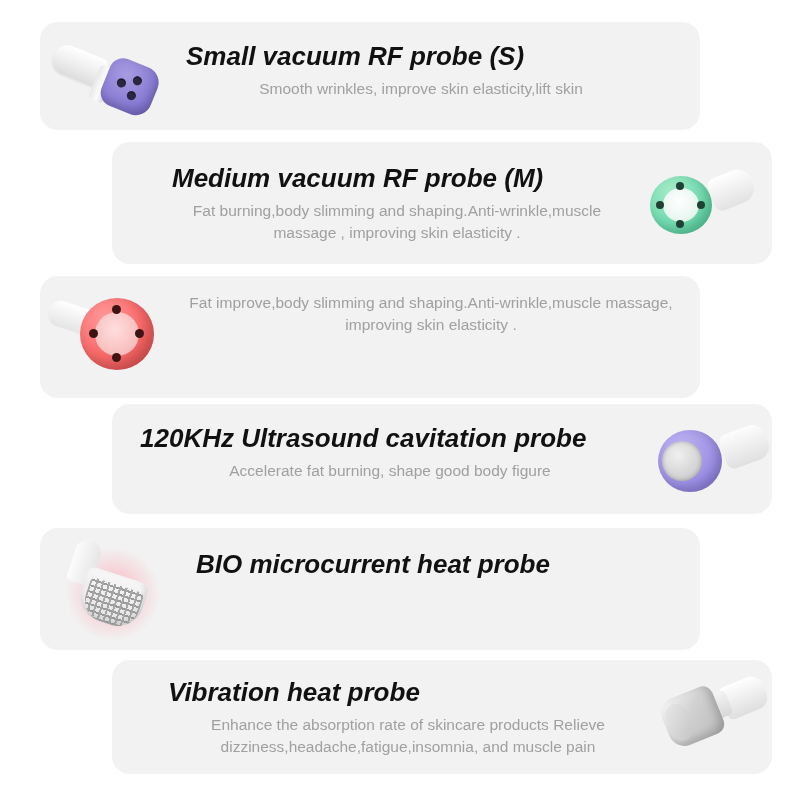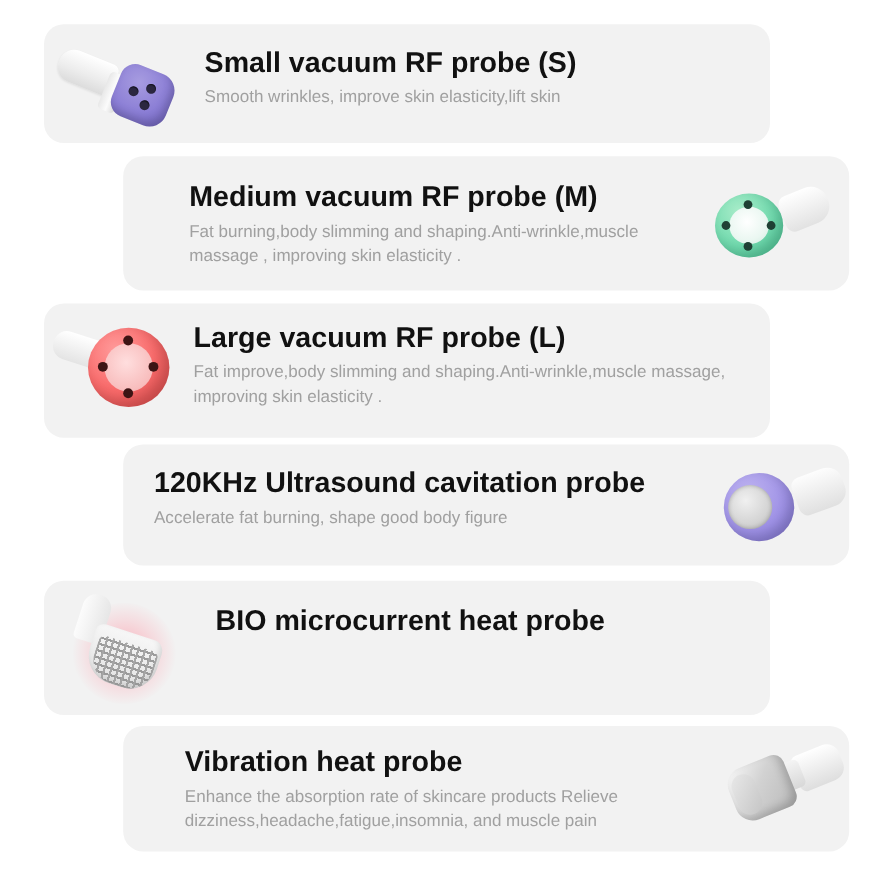--- a/index.html
+++ b/index.html
@@ -38,26 +38,28 @@
     position: absolute;
     box-sizing: border-box;
   }
   .title {
     font-size: 26px;
     font-weight: bold;
     color: #111111;
     line-height: 1.15;
     margin: 0 0 6px 0;
     white-space: nowrap;
+    font-style: italic;
   }
   .desc {
     font-size: 15.5px;
     color: #a0a0a0;
     line-height: 1.45;
     margin: 0;
+    text-align: center;
   }
   
   .t0 { left: 186px; top: 42px;  width: 470px; }
   .t1 { left: 160px; top: 164px; width: 450px; margin-left: 12px; }
   .t2 { left: 176px; top: 292px; width: 510px; }
   .t3 { left: 140px; top: 424px; width: 500px; }
   .t4 { left: 196px; top: 550px; width: 450px; }
   .t5 { left: 168px; top: 678px; width: 480px; }
 
   
@@ -317,21 +319,20 @@
     <div class="handle"></div>
     <div class="head">
       <span class="inner"></span>
       <span class="dot dA"></span>
       <span class="dot dB"></span>
       <span class="dot dC"></span>
       <span class="dot dD"></span>
     </div>
   </div>
   <div class="text-col t2">
-    <p class="title">Large vacuum RF probe (L)</p>
     <p class="desc">Fat improve,body slimming and shaping.Anti-wrinkle,muscle massage, improving skin elasticity .</p>
   </div>
 
   <div class="card c3"></div>
   <div class="probe p3">
     <div class="handle"></div>
     <div class="head">
       <span class="disc"></span>
     </div>
   </div>

